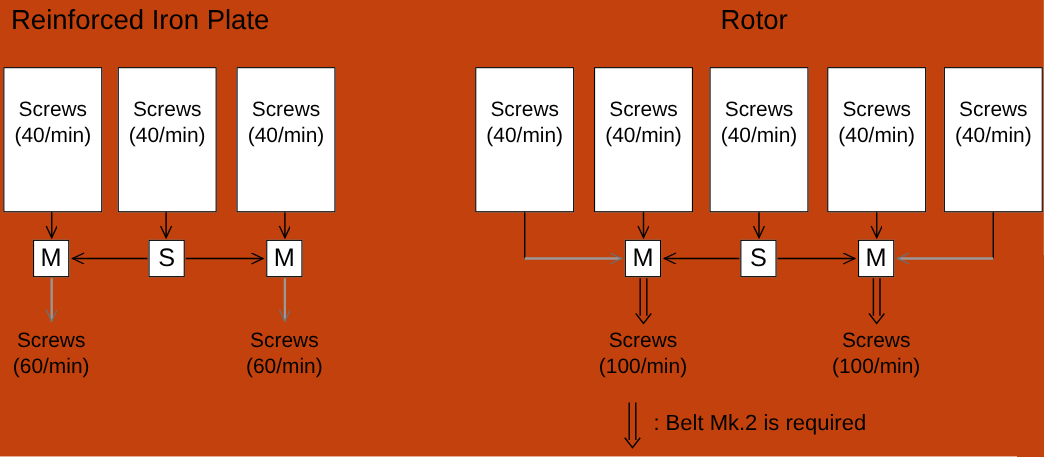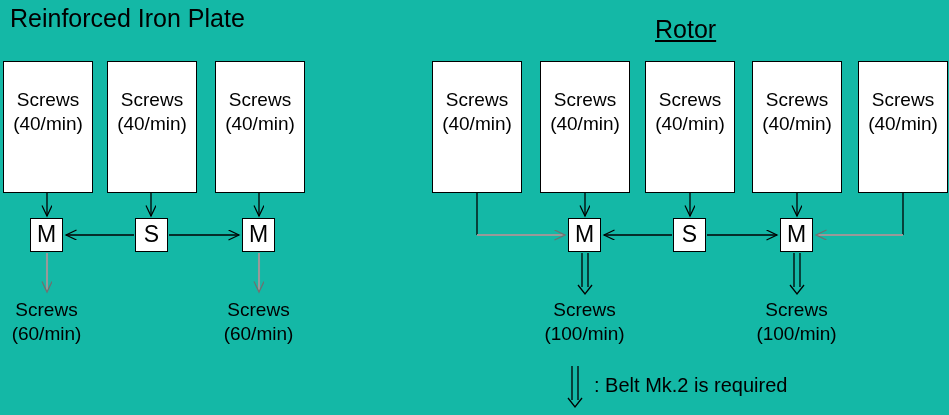--- a/index.html
+++ b/index.html
@@ -9,21 +9,21 @@
     background: #ffffff;
   }
   body {
     font-family: "Liberation Sans", sans-serif;
     color: #000000;
   }
   #canvas {
     position: relative;
     width: 949px;
     height: 415px;
-    background: #14b8a6;
+    background: #c2410c;
     overflow: hidden;
   }
   .section-title {
     position: absolute;
     font-size: 25px;
     line-height: 28px;
     white-space: nowrap;
     color: #000000;
   }
   .node-box {
@@ -78,21 +78,21 @@
     pointer-events: none;
   }
 </style>
 </head>
 <body>
 
 <div id="canvas">
 
   <div class="section-title" style="left:10px; top:4px;">Reinforced Iron Plate</div>
 
-  <div class="section-title" style="left:655px; top:15px;text-decoration:underline;">Rotor</div>
+  <div class="section-title" style="left:655px; top:4px;">Rotor</div>
 
   <div class="node-box" style="left:3px; top:61px; width:90px; height:132px;">
     <span class="line">Screws</span>
     <span class="line">(40/min)</span>
   </div>
 
   <div class="node-box" style="left:107px; top:61px; width:90px; height:132px;">
     <span class="line">Screws</span>
     <span class="line">(40/min)</span>
   </div>

